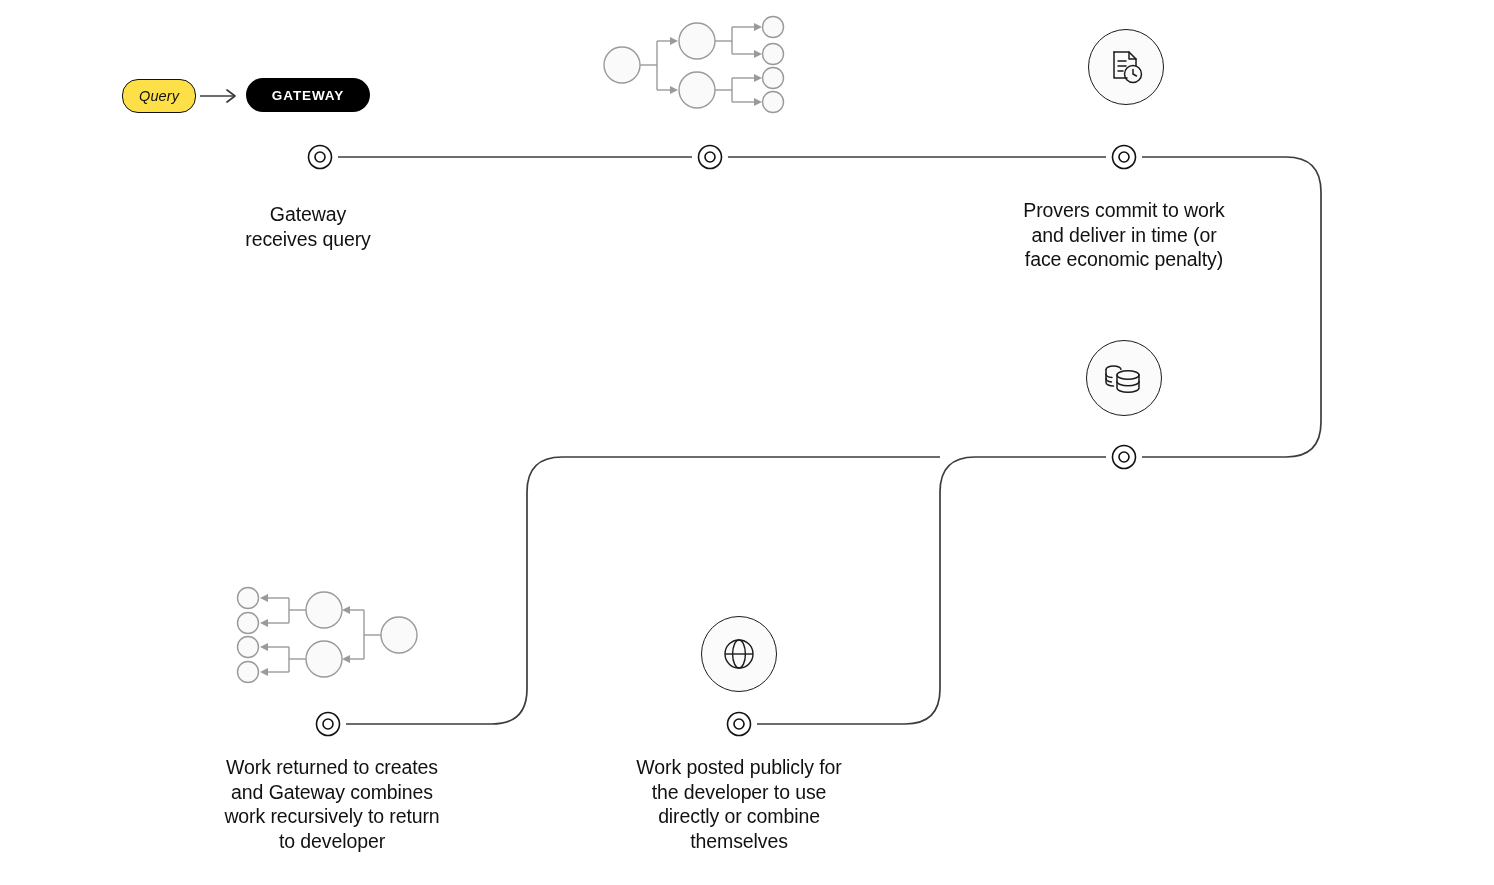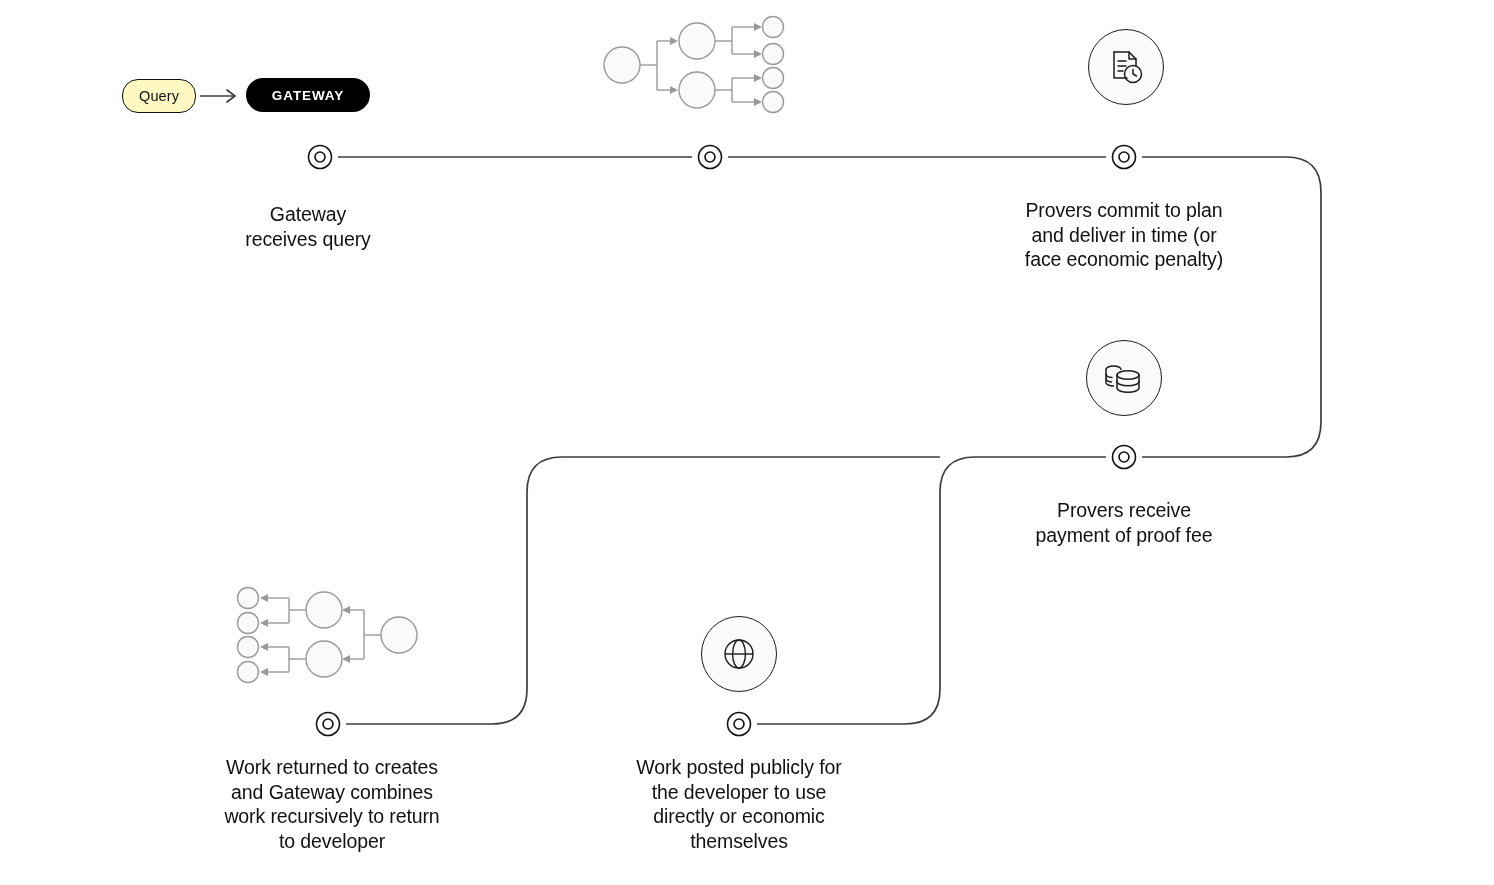--- a/index.html
+++ b/index.html
@@ -19,25 +19,26 @@
     overflow: hidden;
   }
   .abs { position: absolute; }
 
   
   .pill-query {
     left: 122px; top: 79px;
     width: 72px; height: 32px;
     border: 1.4px solid #111111;
     border-radius: 16px;
-    background: #fef9c3;
+    background: #fde047;
     display: flex; align-items: center; justify-content: center;
     font-size: 14.5px;
     color: #111111;
     letter-spacing: 0.1px;
+    font-style: italic;
   }
   .pill-gateway {
     left: 246px; top: 78px;
     width: 124px; height: 34px;
     background: #000000;
     border-radius: 17px;
     display: flex; align-items: center; justify-content: center;
     color: #ffffff;
     font-size: 13.5px;
     font-weight: 700;
@@ -252,30 +253,28 @@
       <path d="M 32 85 L 24 89 L 32 93 Z"></path>
       <path d="M 114 23 L 106 27 L 114 31 Z"></path>
       <path d="M 114 72 L 106 76 L 114 80 Z"></path>
     </g>
   </svg>
 
   <div class="abs label" style="left:168px; top:202px; width:280px;">Gateway
 receives query</div>
 
 
-  <div class="abs label" style="left:984px; top:198px; width:280px;">Provers commit to plan
+  <div class="abs label" style="left:984px; top:198px; width:280px;">Provers commit to work
 and deliver in time (or
 face economic penalty)</div>
 
-  <div class="abs label" style="left:994px; top:498px; width:260px;">Provers receive
-payment of proof fee</div>
 
   <div class="abs label" style="left:594px; top:755px; width:290px;">Work posted publicly for
 the developer to use
-directly or economic
+directly or combine
 themselves</div>
 
   <div class="abs label" style="left:187px; top:755px; width:290px;">Work returned to creates
 and Gateway combines
 work recursively to return
 to developer</div>
 
 </div>
 
 </body></html>

